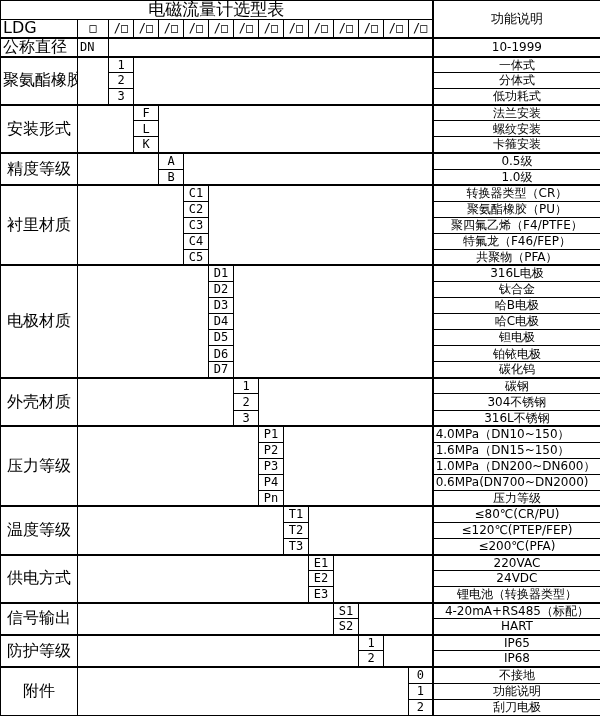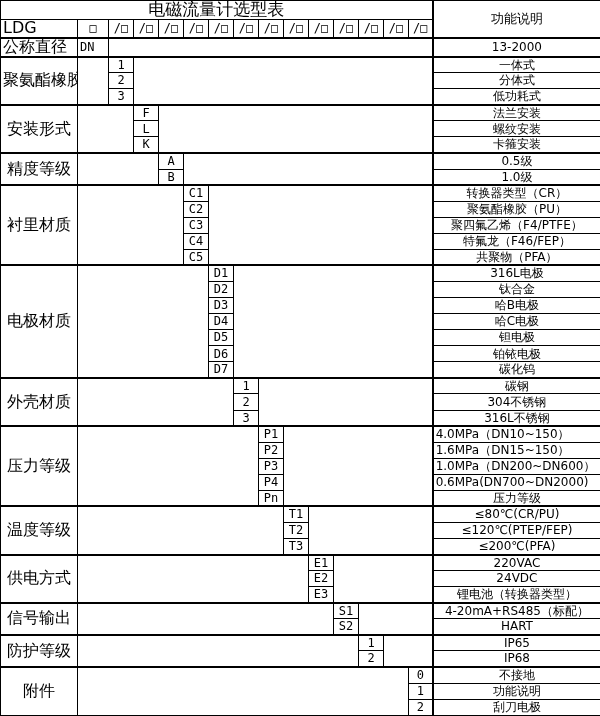--- a/index.html
+++ b/index.html
@@ -77,21 +77,21 @@
   <td class="code">/□</td>
   <td class="code">/□</td>
   <td class="code">/□</td>
   <td class="code">/□</td>
 </tr>
 
 <tr class="g">
   <td class="lab la">公称直径</td>
   <td class="code la">DN</td>
   <td class="sp" colspan="13"></td>
-  <td class="fn">13-2000</td>
+  <td class="fn">10-1999</td>
 </tr>
 
 <tr class="g">
   <td class="lab" rowspan="3">聚氨酯橡胶</td>
   <td class="sp" rowspan="3" colspan="1"></td>
   <td class="code">1</td>
   <td class="sp" rowspan="3" colspan="12"></td>
   <td class="fn">一体式</td>
 </tr>
 <tr>

